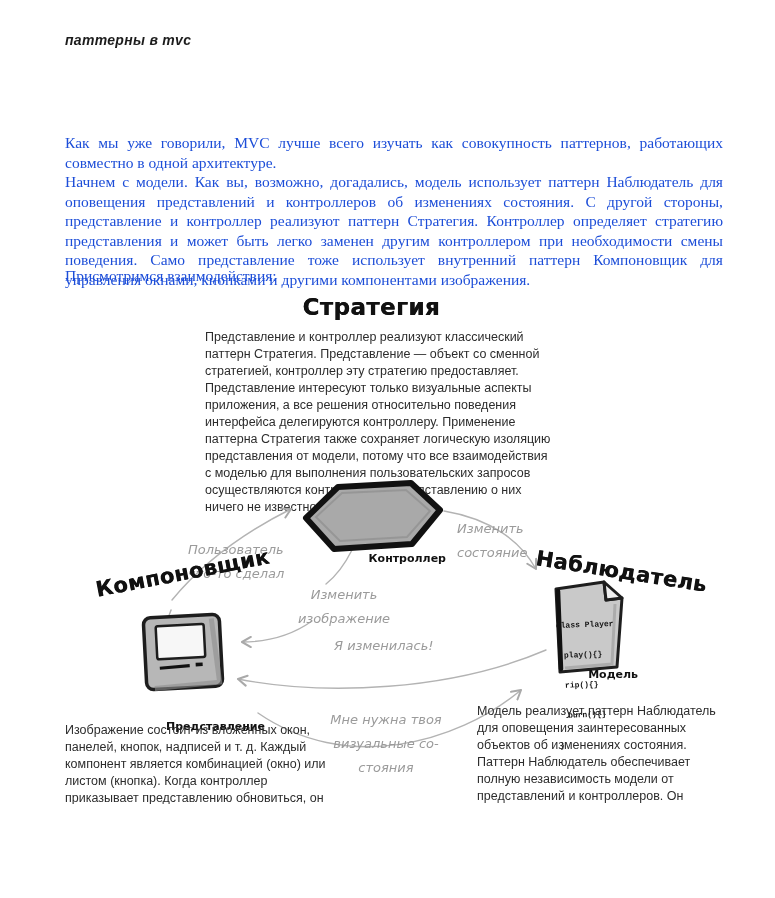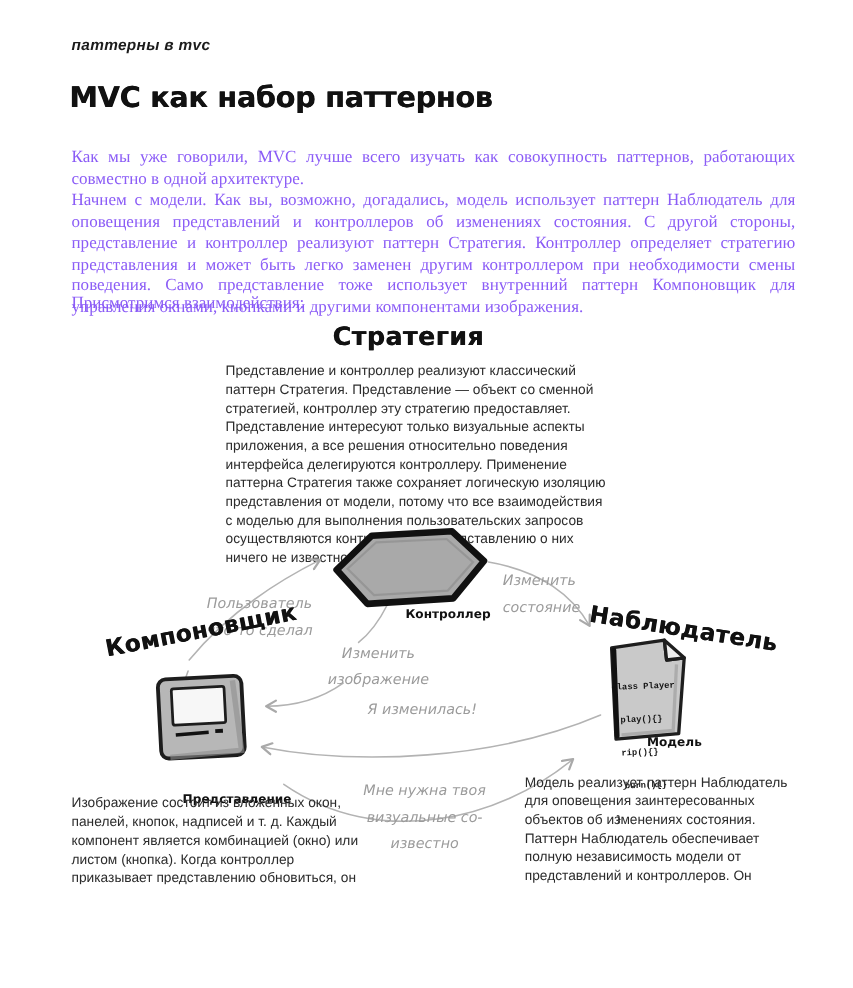--- a/index.html
+++ b/index.html
@@ -1,20 +1,20 @@
 <!DOCTYPE html>
 <html><head>
 <meta charset="utf-8">
 <style>
   html,body{margin:0;padding:0;background:#ffffff;}
   .page{position:relative;width:775px;height:804px;background:#ffffff;overflow:hidden;
         font-family:"Liberation Serif",serif;color:#141414;}
   .abs{position:absolute;}
   .body-text{font-family:"Liberation Serif",serif;font-size:15.5px;line-height:19.5px;
-             color:#8b5cf6;text-align:justify;}
+             color:#1d4ed8;text-align:justify;}
   .running-head{font-family:"Liberation Sans",sans-serif;font-weight:bold;font-style:italic;
                 font-size:14px;color:#1c1c1c;letter-spacing:.3px;}
   .page-title{font-family:"DejaVu Sans",sans-serif;font-weight:bold;font-size:26px;color:#111;
               letter-spacing:-0.2px;text-shadow:.4px 0 #111;}
   .marker-head{font-family:"DejaVu Sans",sans-serif;font-weight:bold;color:#111;
                letter-spacing:.4px;text-shadow:.4px 0 #111;white-space:nowrap;}
   .node-label{font-family:"DejaVu Sans",sans-serif;font-weight:bold;font-size:11px;color:#111;
               text-align:right;white-space:nowrap;}
   .note{font-family:"Liberation Sans",sans-serif;font-size:12.5px;line-height:17px;color:#2c2c2c;}
   .hand{font-family:"DejaVu Sans",sans-serif;font-style:italic;font-size:13px;color:#9b9b9b;
@@ -26,21 +26,20 @@
                font-size:13px;color:#8a8a8a;}
   svg{display:block;}
 </style>
 </head>
 <body>
 
 <div class="page">
 
   <div class="abs running-head" style="left:65px;top:32px;">паттерны в mvc</div>
 
-  <div class="abs page-title" style="left:63px;top:74px;">MVC как набор паттернов</div>
 
   <div class="abs body-text" style="left:65px;top:133px;width:658px;">Как мы уже говорили, MVC лучше всего изучать как совокупность паттернов, работающих совместно в одной архитектуре.</div>
   <div class="abs body-text" style="left:65px;top:172px;width:658px;">Начнем с модели. Как вы, возможно, догадались, модель использует паттерн Наблюдатель для оповещения представлений и контроллеров об изменениях состояния. С другой стороны, представление и контроллер реализуют паттерн Стратегия. Контроллер определяет стратегию представления и может быть легко заменен другим контроллером при необходимости смены поведения. Само представление тоже использует внутренний паттерн Компоновщик для управления окнами, кнопками и другими компонентами изображения.</div>
   <div class="abs body-text" style="left:65px;top:266px;width:658px;">Присмотримся взаимодействия:</div>
 
   <div class="abs marker-head" style="left:230px;top:294px;width:210px;font-size:23px;text-align:right;">Стратегия</div>
   <div class="abs note" style="left:205px;top:329px;width:348px;">Представление и контроллер реализуют классический паттерн Стратегия. Представление — объект со сменной стратегией, контроллер эту стратегию предоставляет. Представление интересуют только визуальные аспекты приложения, а все решения относительно поведения интерфейса делегируются контроллеру. Применение паттерна Стратегия также сохраняет логическую изоляцию представления от модели, потому что все взаимодействия с моделью для выполнения пользовательских запросов осуществляются контроллером. Представлению о них ничего не известно.</div>
 
   <svg class="abs" style="left:0;top:0;" width="775" height="898" viewBox="0 0 775 898">
     <defs>
@@ -68,21 +67,21 @@
     <div>состояние</div>
   </div>
   <div class="abs hand" style="left:288px;top:583px;width:112px;text-align:center;">
     <div>Изменить</div>
     <div>изображение</div>
   </div>
   <div class="abs hand" style="left:334px;top:634px;">Я изменилась!</div>
   <div class="abs hand" style="left:322px;top:708px;width:128px;text-align:center;">
     <div>Мне нужна твоя</div>
     <div>визуальные со-</div>
-    <div>известно</div>
+    <div>стояния</div>
   </div>
 
   <div class="abs marker-head" style="left:96px;top:578px;font-size:21px;transform:rotate(-11deg);transform-origin:left center;">Компоновщик</div>
   <div class="abs marker-head" style="left:536px;top:546px;font-size:21px;transform:rotate(9deg);transform-origin:left center;">Наблюдатель</div>
 
   <svg class="abs" style="left:296px;top:478px;" width="150" height="75" viewBox="0 0 150 75">
     <polygon points="10,40 42,9 115,5 144,32 116,66 38,71" fill="#a9a9a9" stroke="#111" stroke-width="6" stroke-linejoin="round"></polygon>
     <polygon points="20,39 46,15 110,12 134,33 111,59 44,63" fill="none" stroke="#8f8f8f" stroke-width="2" opacity="0.7"></polygon>
   </svg>
   <div class="abs node-label" style="left:296px;top:552px;width:150px;">Контроллер</div>

